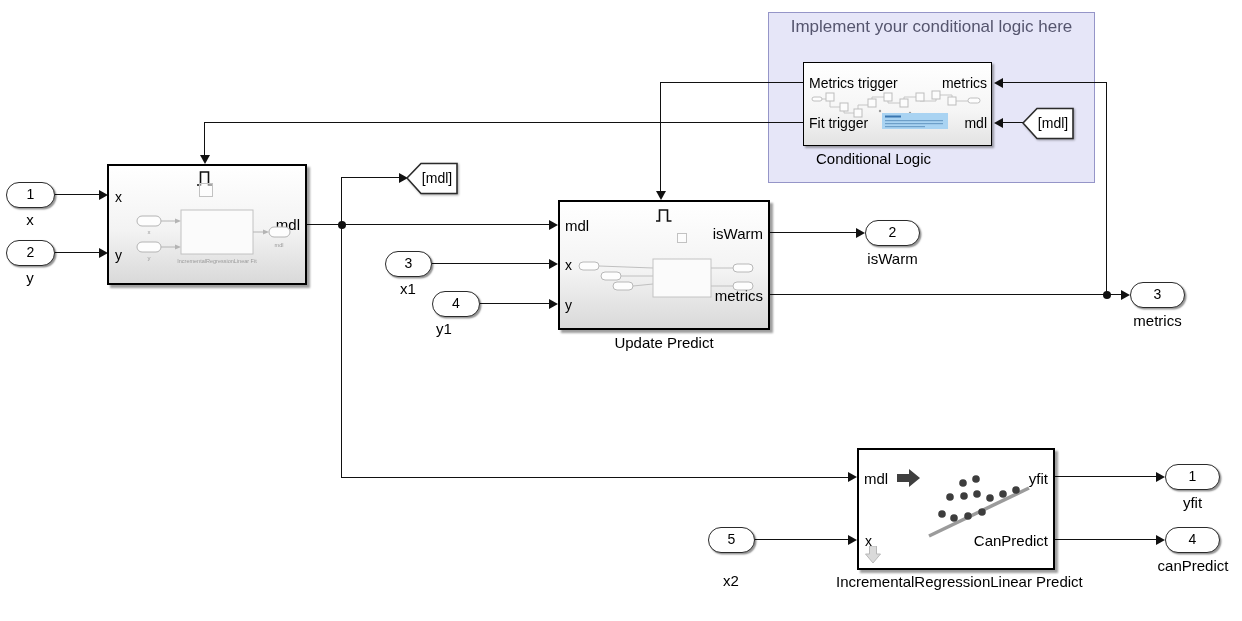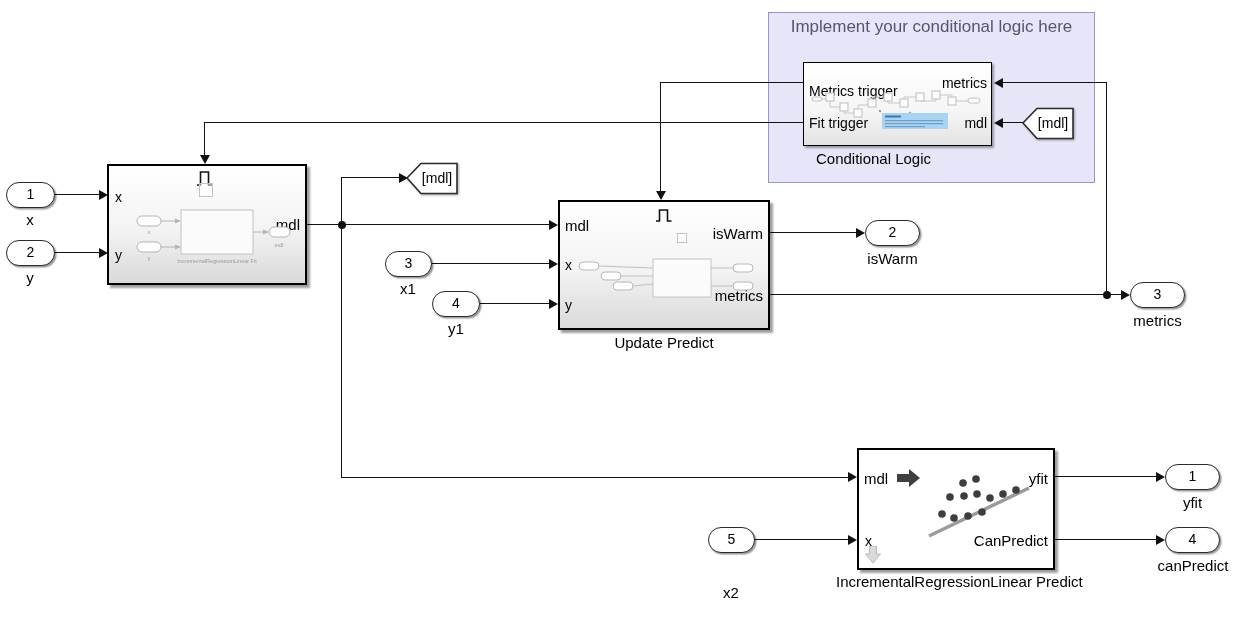--- a/index.html
+++ b/index.html
@@ -154,21 +154,21 @@
         <line x1="136" y1="14" x2="158" y2="14" stroke="#c0c0c0"></line>
         <line x1="136" y1="32" x2="158" y2="32" stroke="#c0c0c0"></line>
         <rect x="158" y="10" width="20" height="8" rx="4" fill="#fdfdfd" stroke="#b8b8b8"></rect>
         <rect x="158" y="28" width="20" height="8" rx="4" fill="#fdfdfd" stroke="#b8b8b8"></rect>
       </svg>
     </div>
   </div>
   <div class="blk-name" style="left:558px;top:334px;width:212px">Update Predict</div>
 
   <div class="blk thin" style="left:803px;top:62px;width:189px;height:84px">
-    <div class="plabel" style="left:5px;top:21px">Metrics trigger</div>
+    <div class="plabel" style="left:5px;top:13px">Metrics trigger</div>
     <div class="plabel" style="left:5px;top:53px">Fit trigger</div>
     <div class="plabel" style="right:4px;top:13px">metrics</div>
     <div class="plabel" style="right:4px;top:53px">mdl</div>
     <div class="icon" style="left:6px;top:24px">
       <svg width="177" height="44" viewBox="0 0 177 44">
         <polyline points="6,12 20,12 20,20 34,20 34,26 48,26 48,18 62,18 62,10 78,10 78,16 94,16 94,10 110,10 110,14 126,14 126,8 142,8 142,14 158,14 166,14" fill="none" stroke="#c6c6c6"></polyline>
         <rect x="2" y="10" width="10" height="4" rx="2" fill="#fdfdfd" stroke="#c0c0c0"></rect>
         <rect x="16" y="6" width="8" height="8" fill="#fcfcfc" stroke="#bdbdbd"></rect>
         <rect x="30" y="16" width="8" height="8" fill="#fcfcfc" stroke="#bdbdbd"></rect>
         <rect x="44" y="22" width="8" height="8" fill="#fcfcfc" stroke="#bdbdbd"></rect>
@@ -241,23 +241,23 @@
     </svg>
   </div>
 
   <div class="oval" style="left:6px;top:182px;width:49px">1</div>
   <div class="oval-label" style="left:0px;top:211px;width:60px">x</div>
   <div class="oval" style="left:6px;top:240px;width:49px">2</div>
   <div class="oval-label" style="left:0px;top:269px;width:60px">y</div>
   <div class="oval" style="left:385px;top:251px;width:47px">3</div>
   <div class="oval-label" style="left:378px;top:280px;width:60px">x1</div>
   <div class="oval" style="left:432px;top:291px;width:48px">4</div>
-  <div class="oval-label" style="left:426px;top:320px;width:60px">y1</div>
+  <div class="oval-label" style="left:414px;top:320px;width:60px">y1</div>
   <div class="oval" style="left:708px;top:527px;width:47px">5</div>
-  <div class="oval-label" style="left:701px;top:584px;width:60px">x2</div>
+  <div class="oval-label" style="left:701px;top:572px;width:60px">x2</div>
 
   <div class="oval" style="left:865px;top:220px;width:55px">2</div>
   <div class="oval-label" style="left:855px;top:250px;width:75px">isWarm</div>
   <div class="oval" style="left:1130px;top:282px;width:55px">3</div>
   <div class="oval-label" style="left:1120px;top:312px;width:75px">metrics</div>
   <div class="oval" style="left:1165px;top:464px;width:55px">1</div>
   <div class="oval-label" style="left:1155px;top:494px;width:75px">yfit</div>
   <div class="oval" style="left:1165px;top:527px;width:55px">4</div>
   <div class="oval-label" style="left:1153px;top:557px;width:80px">canPredict</div>
 

